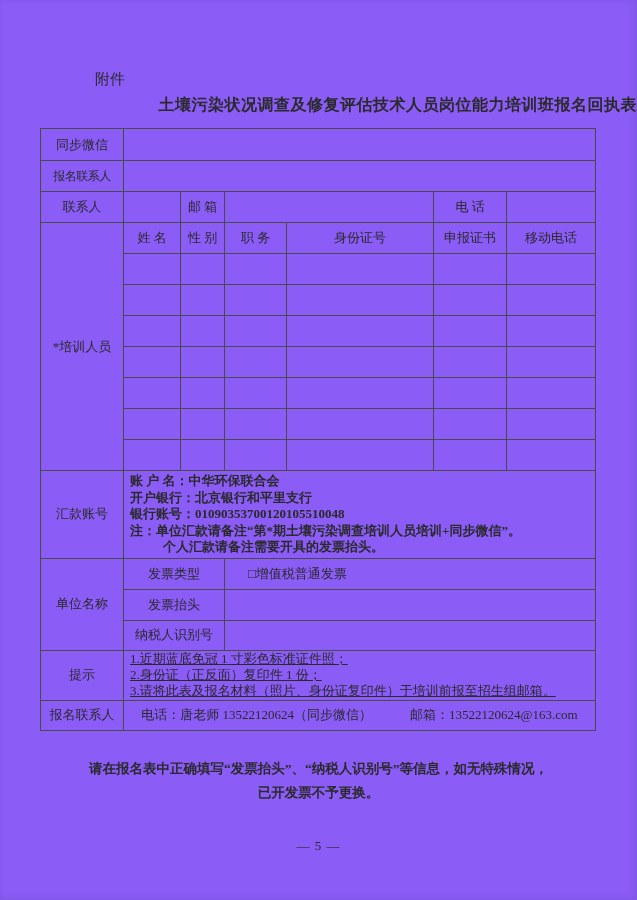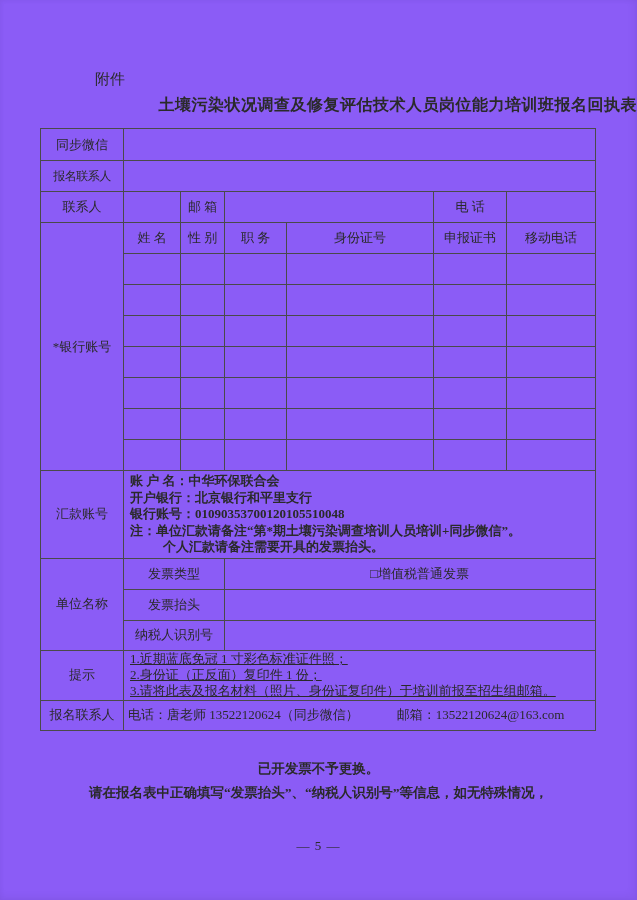--- a/index.html
+++ b/index.html
@@ -32,22 +32,22 @@
   td.lbl{text-align:center;padding:0 1px;}
   td.small-lbl{font-size:12px;letter-spacing:-0.5px;}
   tr.r32{height:32px}
   tr.r31{height:31px}
   tr.r30{height:30px}
   tr.r86{height:86px}
   tr.r50{height:50px}
   .acct{font-weight:bold;line-height:16.5px;padding:2px 2px 2px 6px;margin-left:36px;}
   .acct .indent{padding-left:33px;}
   .tips-cell{line-height:16px;padding-left:6px;text-decoration:underline;}
-  .invoice-type-cell{text-align:center;padding-left:23px;}
-  .contact-cell{margin-top:8px;}
+  .invoice-type-cell{padding-left:23px;}
+  .contact-cell{text-align:center;margin-top:8px;}
   .contact-cell .gap{display:inline-block;width:38px;}
   .footer-note{
     position:absolute;left:0;top:757px;width:100%;
     text-align:center;font-size:13.5px;font-weight:bold;line-height:24px;
   }
   .page-num{
     position:absolute;left:0;top:838px;width:100%;
     text-align:center;font-size:13px;letter-spacing:1px;
   }
 </style>
@@ -85,21 +85,21 @@
     <tr class="r31">
       <td class="lbl">联系人</td>
       <td></td>
       <td class="lbl">邮 箱</td>
       <td colspan="2"></td>
       <td class="lbl">电 话</td>
       <td></td>
     </tr>
 
     <tr class="r31">
-      <td class="lbl" rowspan="8">*银行账号</td>
+      <td class="lbl" rowspan="8">*培训人员</td>
       <td class="lbl">姓 名</td>
       <td class="lbl">性 别</td>
       <td class="lbl">职 务</td>
       <td class="lbl">身份证号</td>
       <td class="lbl">申报证书</td>
       <td class="lbl">移动电话</td>
     </tr>
 
     <tr class="r31">
           <td></td>
@@ -195,19 +195,19 @@
     <tr class="r30">
       <td class="lbl">报名联系人</td>
       <td colspan="6" class="contact-cell">
         <span>电话：唐老师 13522120624（同步微信）</span><span class="gap"></span><span>邮箱：13522120624@163.com</span>
       </td>
     </tr>
   </tbody>
     </table>
 
   <div class="footer-note">
+    <div>请在报名表中正确填写“发票抬头”、“纳税人识别号”等信息，如无特殊情况，</div>
     <div>已开发票不予更换。</div>
-    <div>请在报名表中正确填写“发票抬头”、“纳税人识别号”等信息，如无特殊情况，</div>
   </div>
 
   <div class="page-num">— 5 —</div>
 
 </div>
 
 </body></html>

